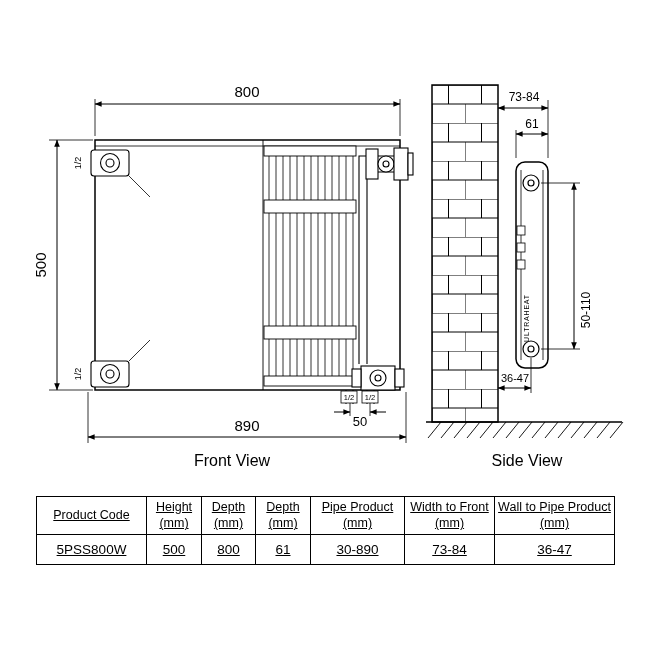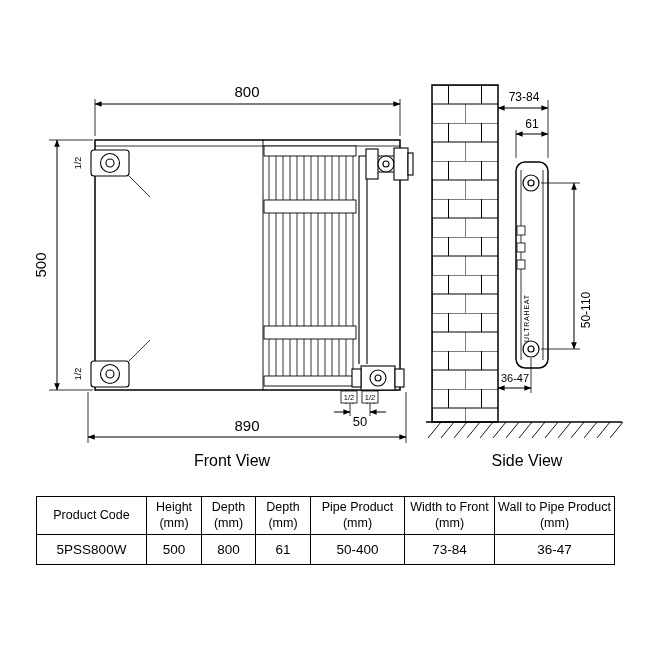--- a/index.html
+++ b/index.html
@@ -3,21 +3,21 @@
 <meta charset="utf-8">
 <style>
   * { margin: 0; padding: 0; box-sizing: border-box; }
   html, body { width: 650px; height: 650px; background: #fff; font-family: "Liberation Sans", sans-serif; color: #000; }
   .page { width: 650px; height: 650px; position: relative; overflow: hidden; }
   svg { display: block; }
   svg text { font-family: "Liberation Sans", sans-serif; fill: #000; stroke: none; }
   .dim-line, .ext-line { stroke: #000; fill: none; }
   .dim-line { stroke-width: 1; }
   .ext-line { stroke-width: 0.8; }
-  .table-wrap { width: 578px; margin: 14px auto 0 auto; }
+  .table-wrap { width: 578px; margin: 14px auto 0 auto; text-decoration: underline; }
   table { width: 100%; border-collapse: collapse; table-layout: fixed; }
   th, td { border: 1px solid #000; text-align: center; vertical-align: middle; font-weight: 400; background: #fff; }
   th { font-size: 12.5px; height: 37px; line-height: 1.3; padding: 2px 1px; }
   td { font-size: 13.5px; height: 30px; padding: 4px; }
   .th-title, .th-unit { display: block; }
 </style>
 </head>
 <body>
 
 <div class="page">
@@ -221,21 +221,21 @@
               <span class="th-unit">(mm)</span>
             </th>
         </tr>
       </thead>
       <tbody>
         <tr>
           <td>5PSS800W</td>
           <td>500</td>
           <td>800</td>
           <td>61</td>
-          <td>50-400</td>
+          <td>30-890</td>
           <td>73-84</td>
           <td>36-47</td>
         </tr>
       </tbody>
     </table>
   </div>
 
 </div>
 
 </body></html>

